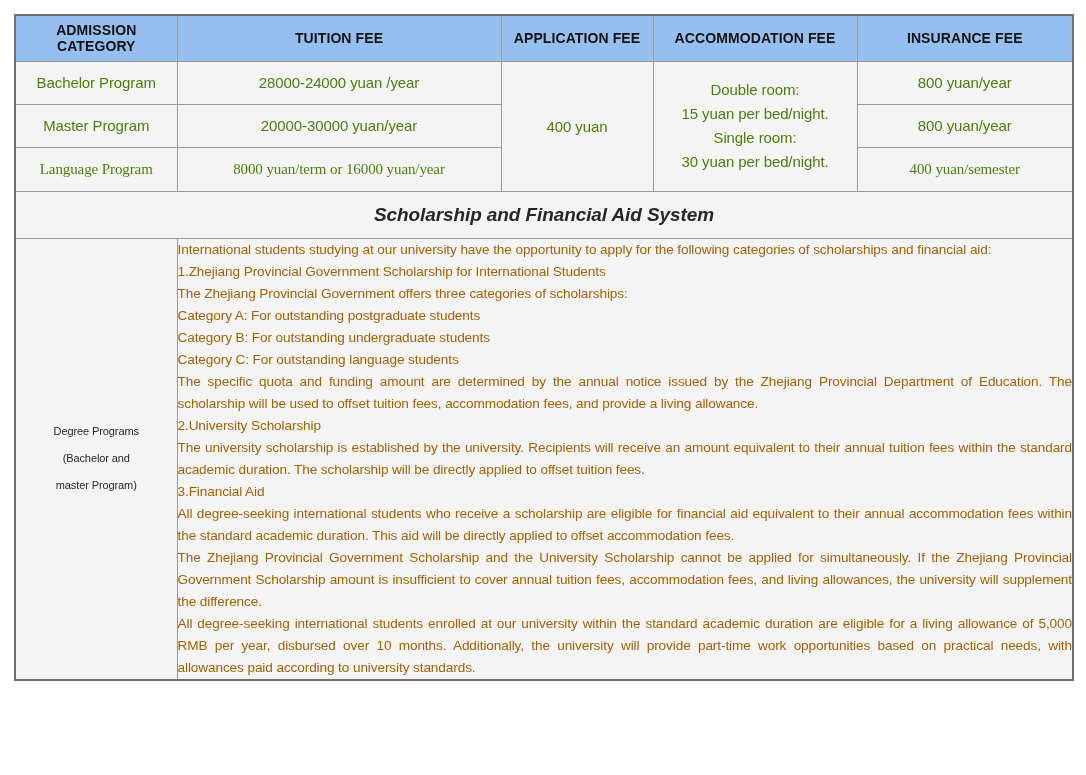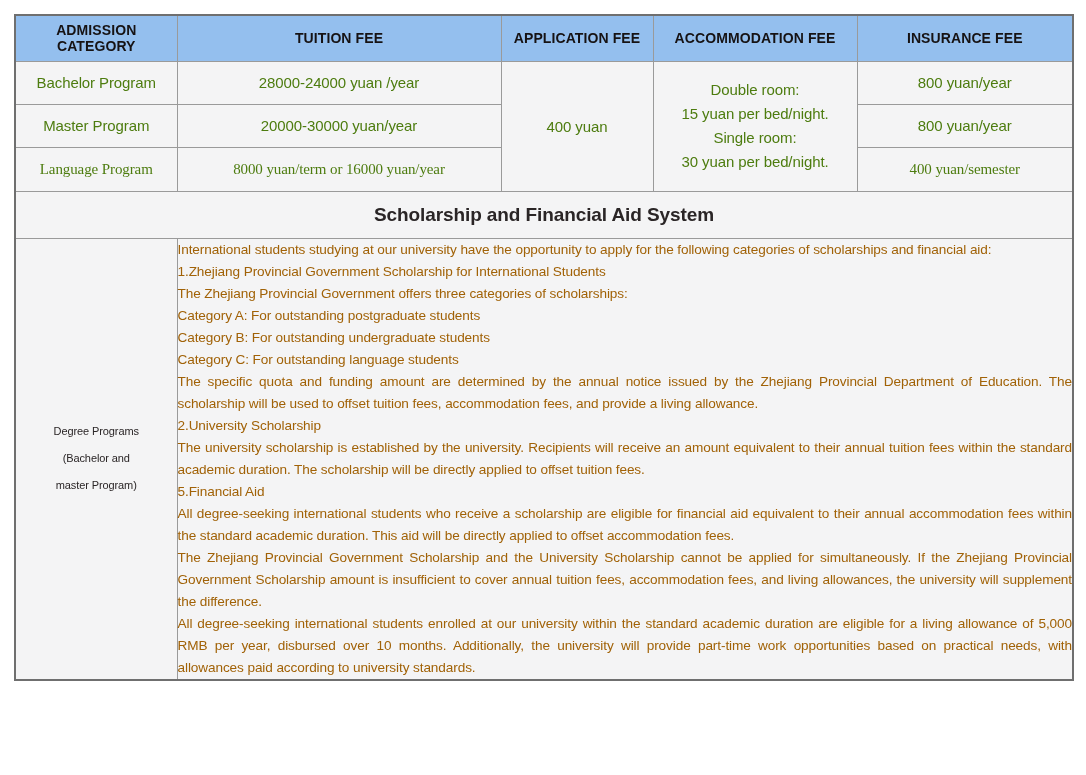--- a/index.html
+++ b/index.html
@@ -41,20 +41,21 @@
     letter-spacing: 0.1px;
   }
   td.val { font-size: 15px; color: #4d7c0f; }
   td.pre { white-space: pre-line; line-height: 24px; }
 
   td.section-title-cell {
     font-size: 19px;
     font-weight: bold;
     letter-spacing: 2.6px;
     color: #2a2526;
+    font-style: italic;
   }
   td.degree-cell {
     font-size: 11px;
     line-height: 27px;
     white-space: pre-line;
   }
   td.details-cell {
     padding: 13px 13px 13px 14px;
     text-align: left;
     vertical-align: top;
@@ -131,21 +132,21 @@
       <td class="details-cell" colspan="4">
         <p>International students studying at our university have the opportunity to apply for the following categories of scholarships and financial aid:</p>
         <p>1.Zhejiang Provincial Government Scholarship for International Students</p>
         <p>The Zhejiang Provincial Government offers three categories of scholarships:</p>
         <p>Category A: For outstanding postgraduate students</p>
         <p>Category B: For outstanding undergraduate students</p>
         <p>Category C: For outstanding language students</p>
         <p>The specific quota and funding amount are determined by the annual notice issued by the Zhejiang Provincial Department of Education. The scholarship will be used to offset tuition fees, accommodation fees, and provide a living allowance.</p>
         <p>2.University Scholarship</p>
         <p>The university scholarship is established by the university. Recipients will receive an amount equivalent to their annual tuition fees within the standard academic duration. The scholarship will be directly applied to offset tuition fees.</p>
-        <p>5.Financial Aid</p>
+        <p>3.Financial Aid</p>
         <p>All degree-seeking international students who receive a scholarship are eligible for financial aid equivalent to their annual accommodation fees within the standard academic duration. This aid will be directly applied to offset accommodation fees.</p>
         <p>The Zhejiang Provincial Government Scholarship and the University Scholarship cannot be applied for simultaneously. If the Zhejiang Provincial Government Scholarship amount is insufficient to cover annual tuition fees, accommodation fees, and living allowances, the university will supplement the difference.</p>
         <p>All degree-seeking international students enrolled at our university within the standard academic duration are eligible for a living allowance of 5,000 RMB per year, disbursed over 10 months. Additionally, the university will provide part-time work opportunities based on practical needs, with allowances paid according to university standards.</p>
       </td>
     </tr>
   </tbody>
     </table>
 
 
 </div>

